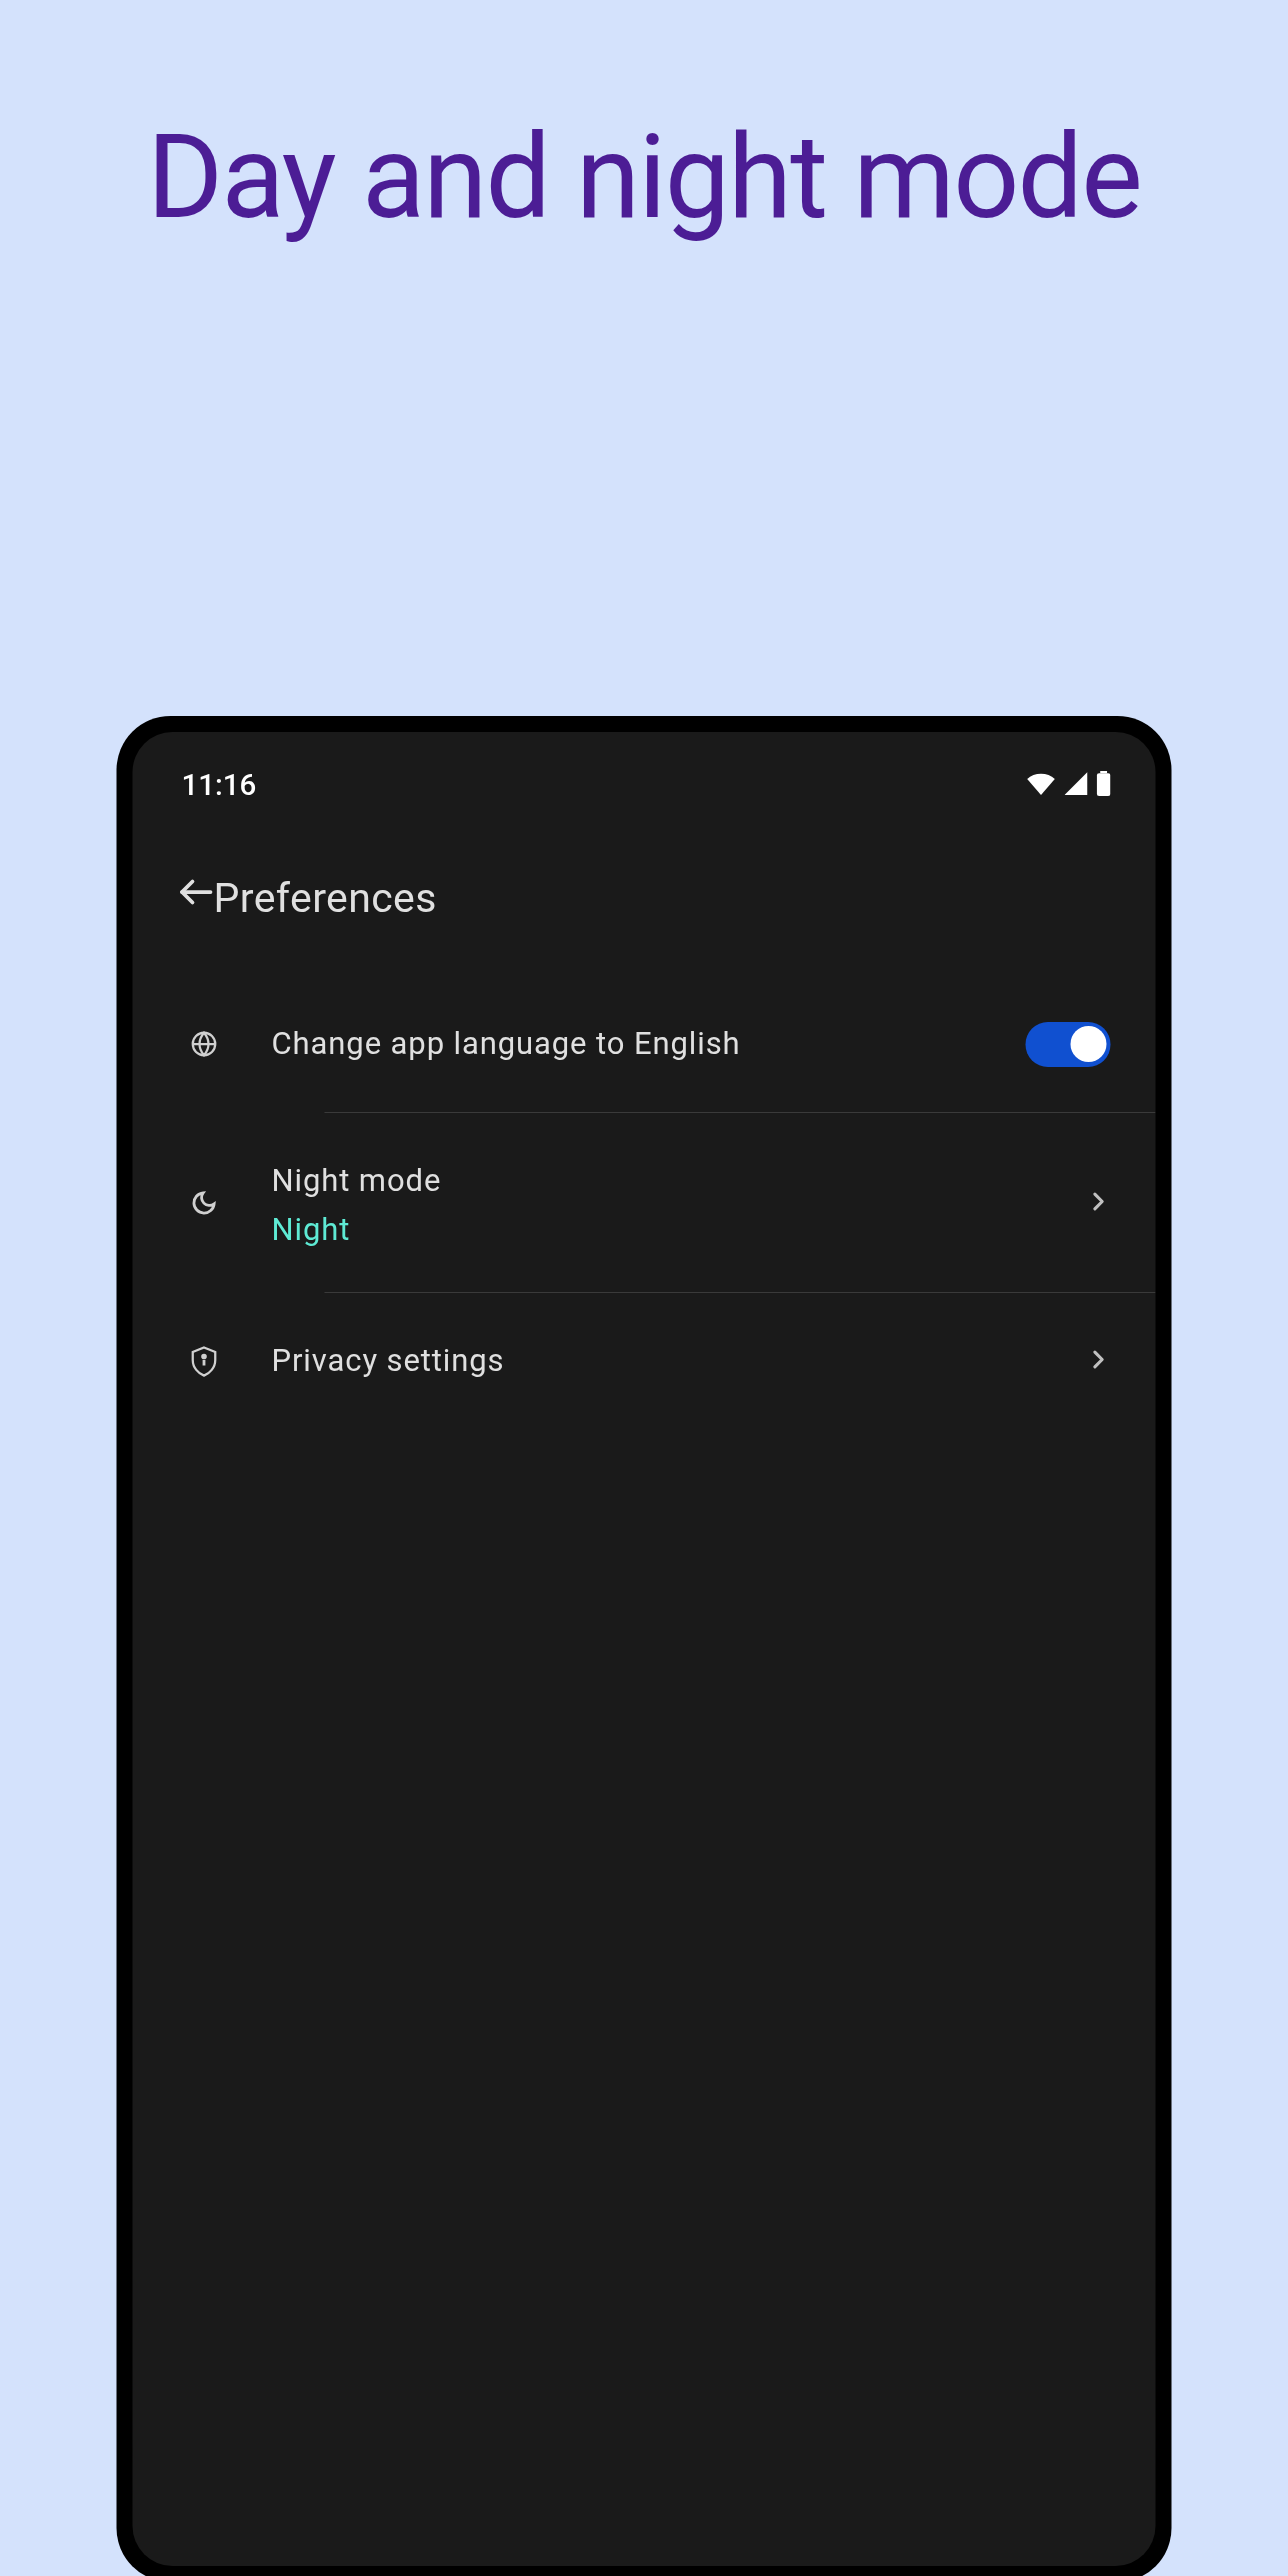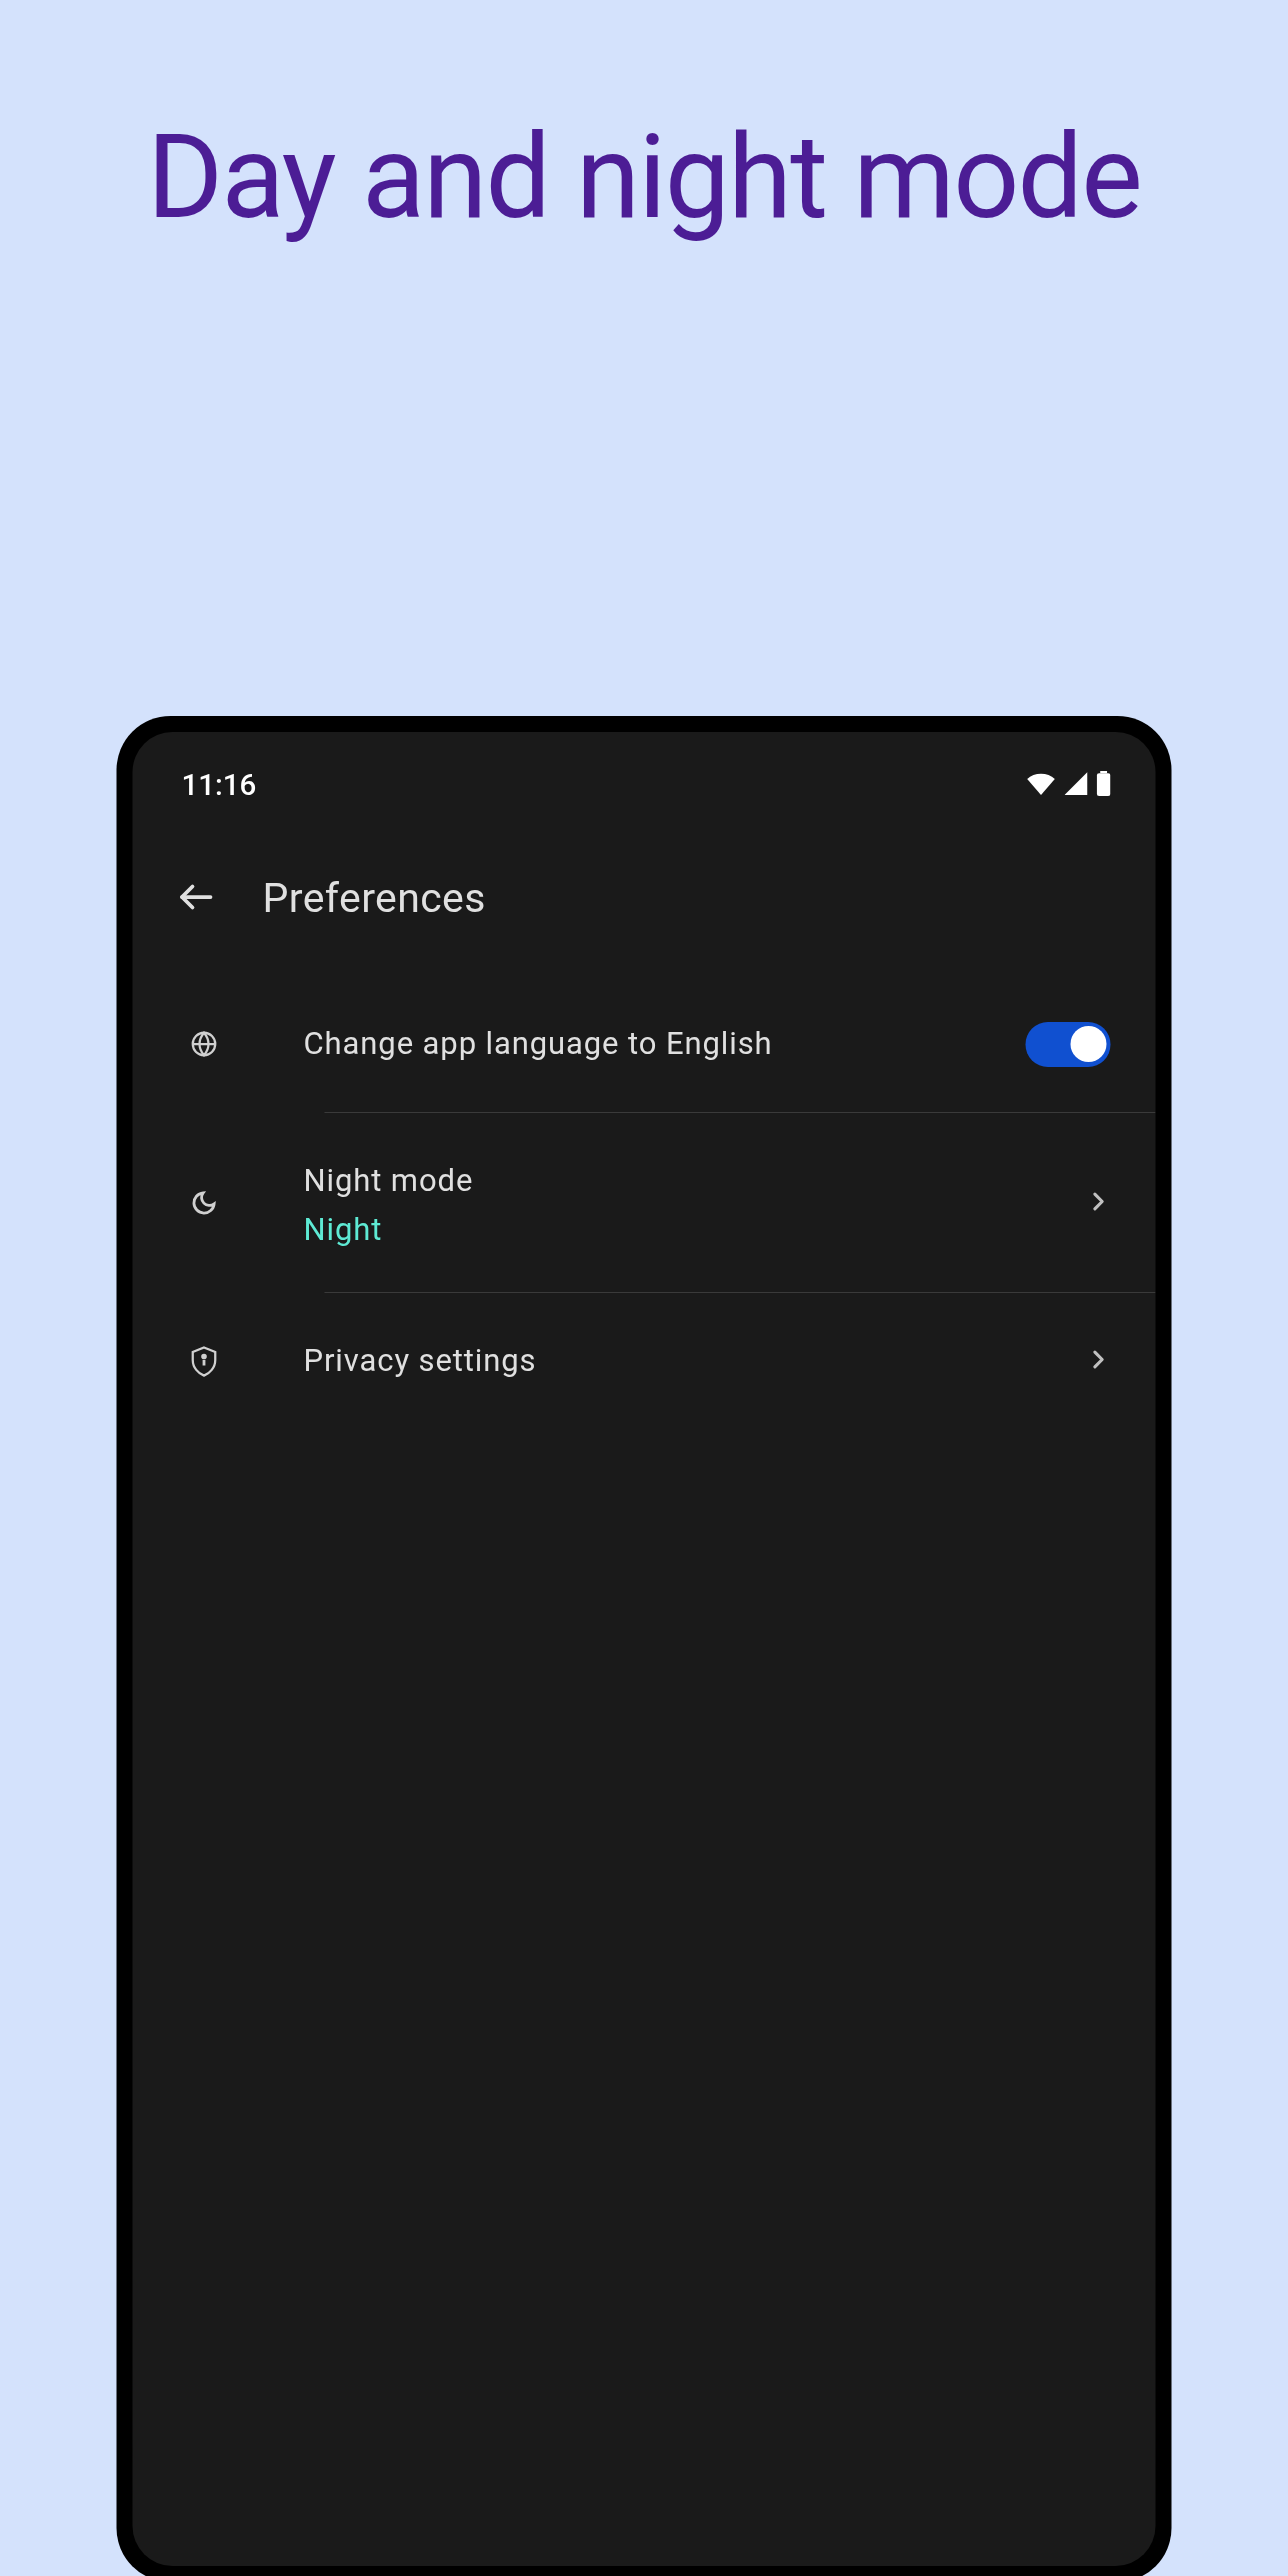--- a/index.html
+++ b/index.html
@@ -63,23 +63,21 @@
       gap: 9px;
       align-items: center;
     }
     
     .wifi-icon, .signal-icon, .battery-icon {
       display: inline-block;
     }
     
     .nav-header {
       display: flex;
-      align-items: center;
       padding: 45px 45px 54px 45px;
-      gap: 49px;
     }
     
     .back-arrow {
       color: #e0e0e0;
       cursor: pointer;
     }
     
     .page-title {
       color: #e0e0e0;
       font-size: 41px;
@@ -88,21 +86,21 @@
     }
     
     .settings-list {
       padding: 0 0 0 0;
     }
     
     .setting-item {
       display: flex;
       align-items: center;
       padding: 45px 45px 45px 58px;
-      gap: 86px;
+      gap: 54px;
       border-bottom: 0.9px solid #3a3a3a;
       cursor: pointer;
     }
     
     .setting-item:last-child {
       border-bottom: none;
       justify-content: space-between;
     }
     
     .setting-item.indented-border {

